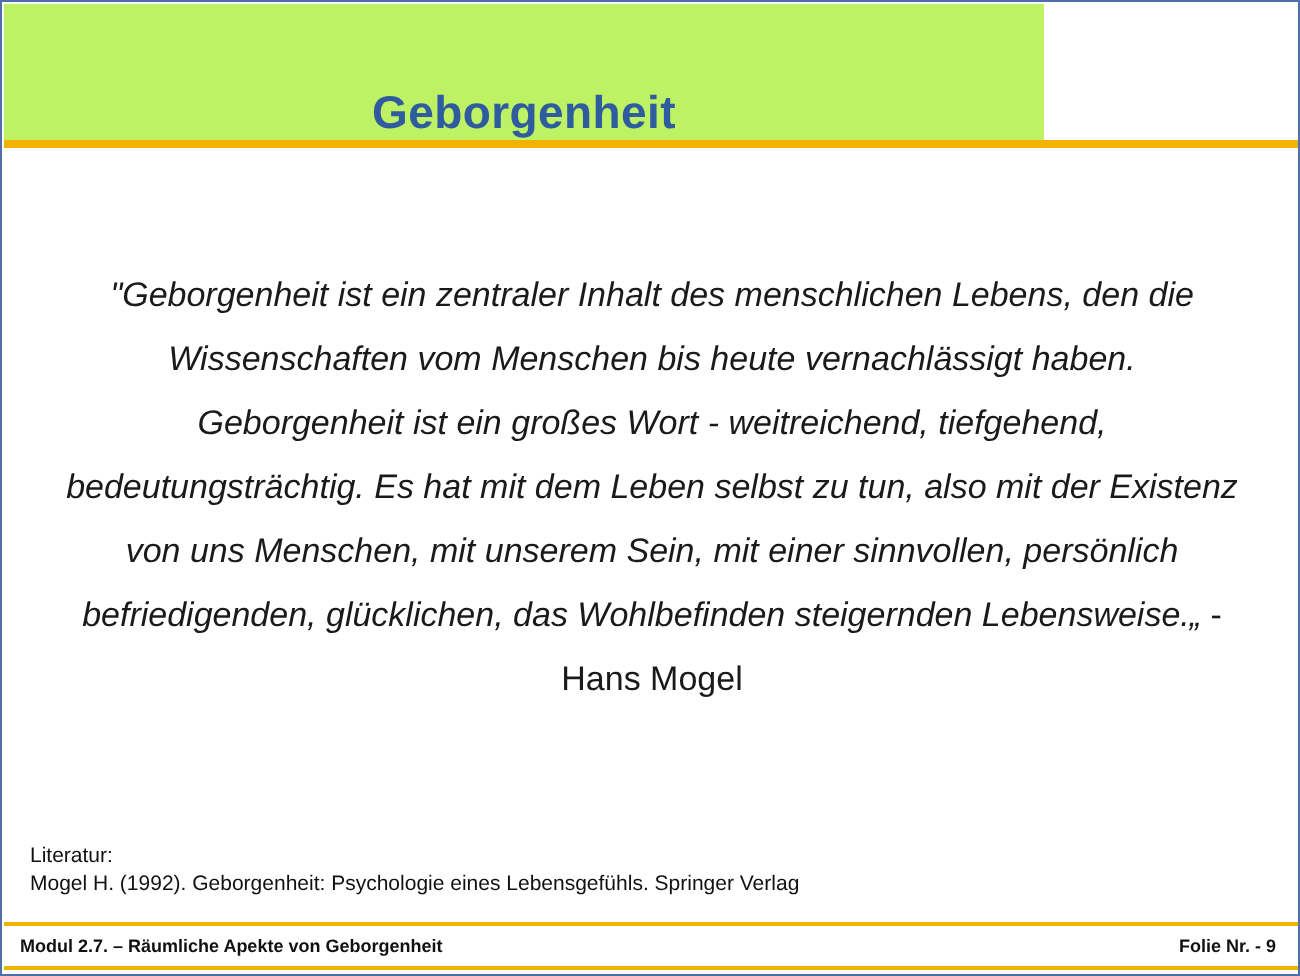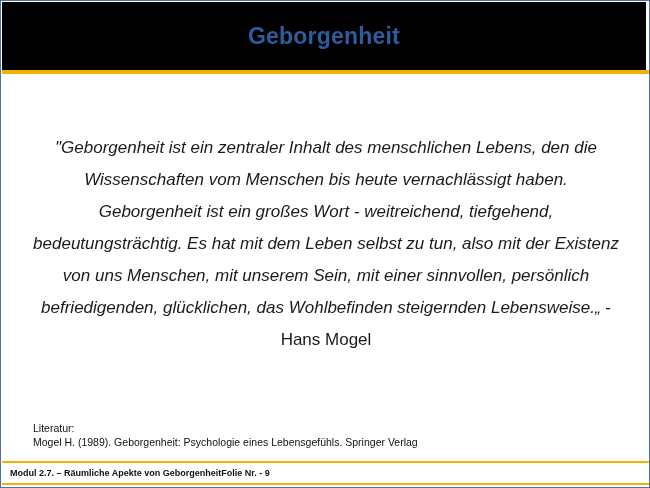--- a/index.html
+++ b/index.html
@@ -19,25 +19,25 @@
     height: 488px;
     box-sizing: border-box;
     border: 1px solid #4f6fa8;
     background: #ffffff;
     overflow: hidden;
   }
   .header {
     position: absolute;
     left: 1px;
     top: 1px;
-    width: 644px;
+    width: 520px;
     height: 68px;
-    background: #000000;
+    background: #bef264;
     display: flex;
-    align-items: center;
+    align-items: flex-end;
     justify-content: center;
     box-sizing: border-box;
   }
   .header-title {
     color: #2f5c9e;
     font-size: 23px;
     font-weight: bold;
     letter-spacing: 0.2px;
   }
   .header-rule {
@@ -64,21 +64,21 @@
     font-style: italic;
     font-size: 17px;
     line-height: 32px;
     color: #1a1a1a;
   }
   .attrib {
     font-style: normal;
   }
   .footnote {
     position: absolute;
-    left: 32px;
+    left: 14px;
     bottom: 38px;
     font-size: 10.5px;
     color: #111111;
     line-height: 14px;
   }
   .footer-rule-top {
     position: absolute;
     left: 1px;
     bottom: 24px;
     width: 648px;
@@ -86,20 +86,21 @@
     background: #f0b400;
   }
   .footer {
     position: absolute;
     left: 1px;
     bottom: 4px;
     width: 648px;
     height: 20px;
     display: flex;
     align-items: center;
+    justify-content: space-between;
     box-sizing: border-box;
     padding: 0 12px 0 8px;
     font-size: 9px;
     font-weight: bold;
     color: #111111;
   }
   .footer-rule-bottom {
     position: absolute;
     left: 1px;
     bottom: 2px;
@@ -119,21 +120,21 @@
   <div class="header-rule"></div>
 
   <div class="body-area">
     <div class="quote">
       <span>"Geborgenheit ist ein zentraler Inhalt des menschlichen Lebens, den die Wissenschaften vom Menschen bis heute vernachlässigt haben. Geborgenheit ist ein großes Wort - weitreichend, tiefgehend, bedeutungsträchtig. Es hat mit dem Leben selbst zu tun, also mit der Existenz von uns Menschen, mit unserem Sein, mit einer sinnvollen, persönlich befriedigenden, glücklichen, das Wohlbefinden steigernden Lebensweise.„</span><span class="attrib"> - Hans Mogel</span>
     </div>
   </div>
 
   <div class="footnote">
     <div>Literatur:</div>
-    <div>Mogel H. (1989). Geborgenheit: Psychologie eines Lebensgefühls. Springer Verlag</div>
+    <div>Mogel H. (1992). Geborgenheit: Psychologie eines Lebensgefühls. Springer Verlag</div>
   </div>
 
   <div class="footer-rule-top"></div>
   <div class="footer">
     <span>Modul 2.7. – Räumliche Apekte von Geborgenheit</span>
     <span>Folie Nr. - 9</span>
   </div>
   <div class="footer-rule-bottom"></div>
 
 </div>

